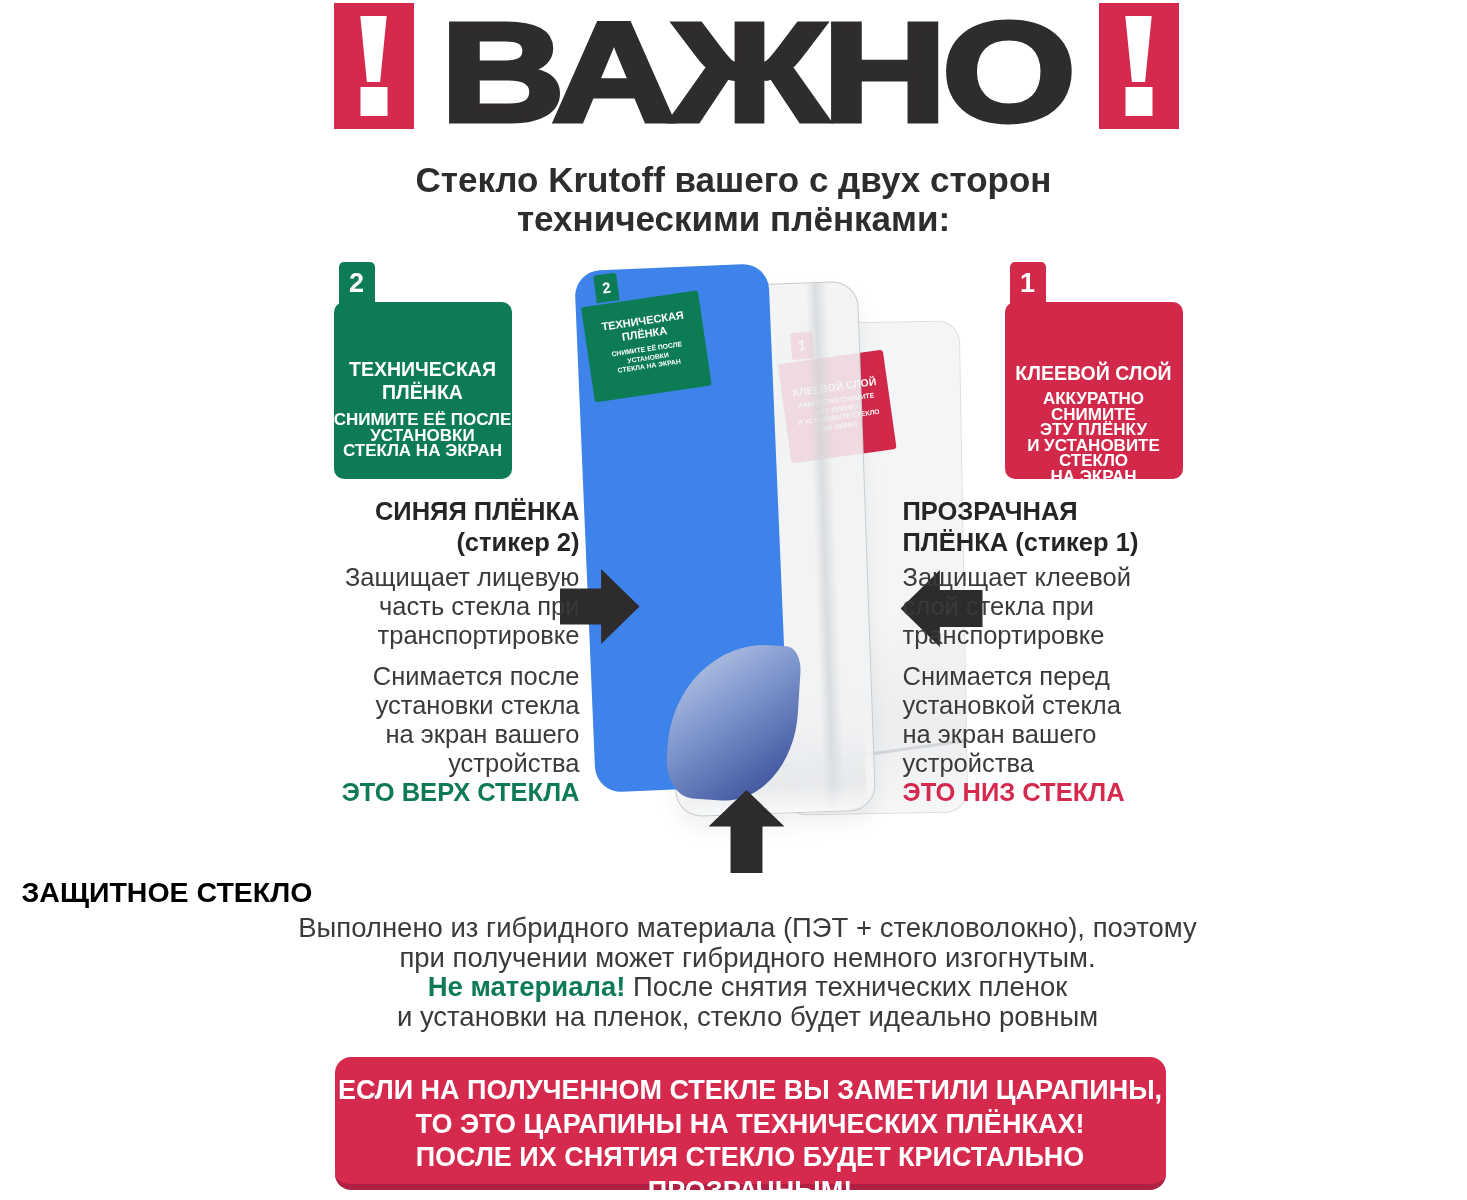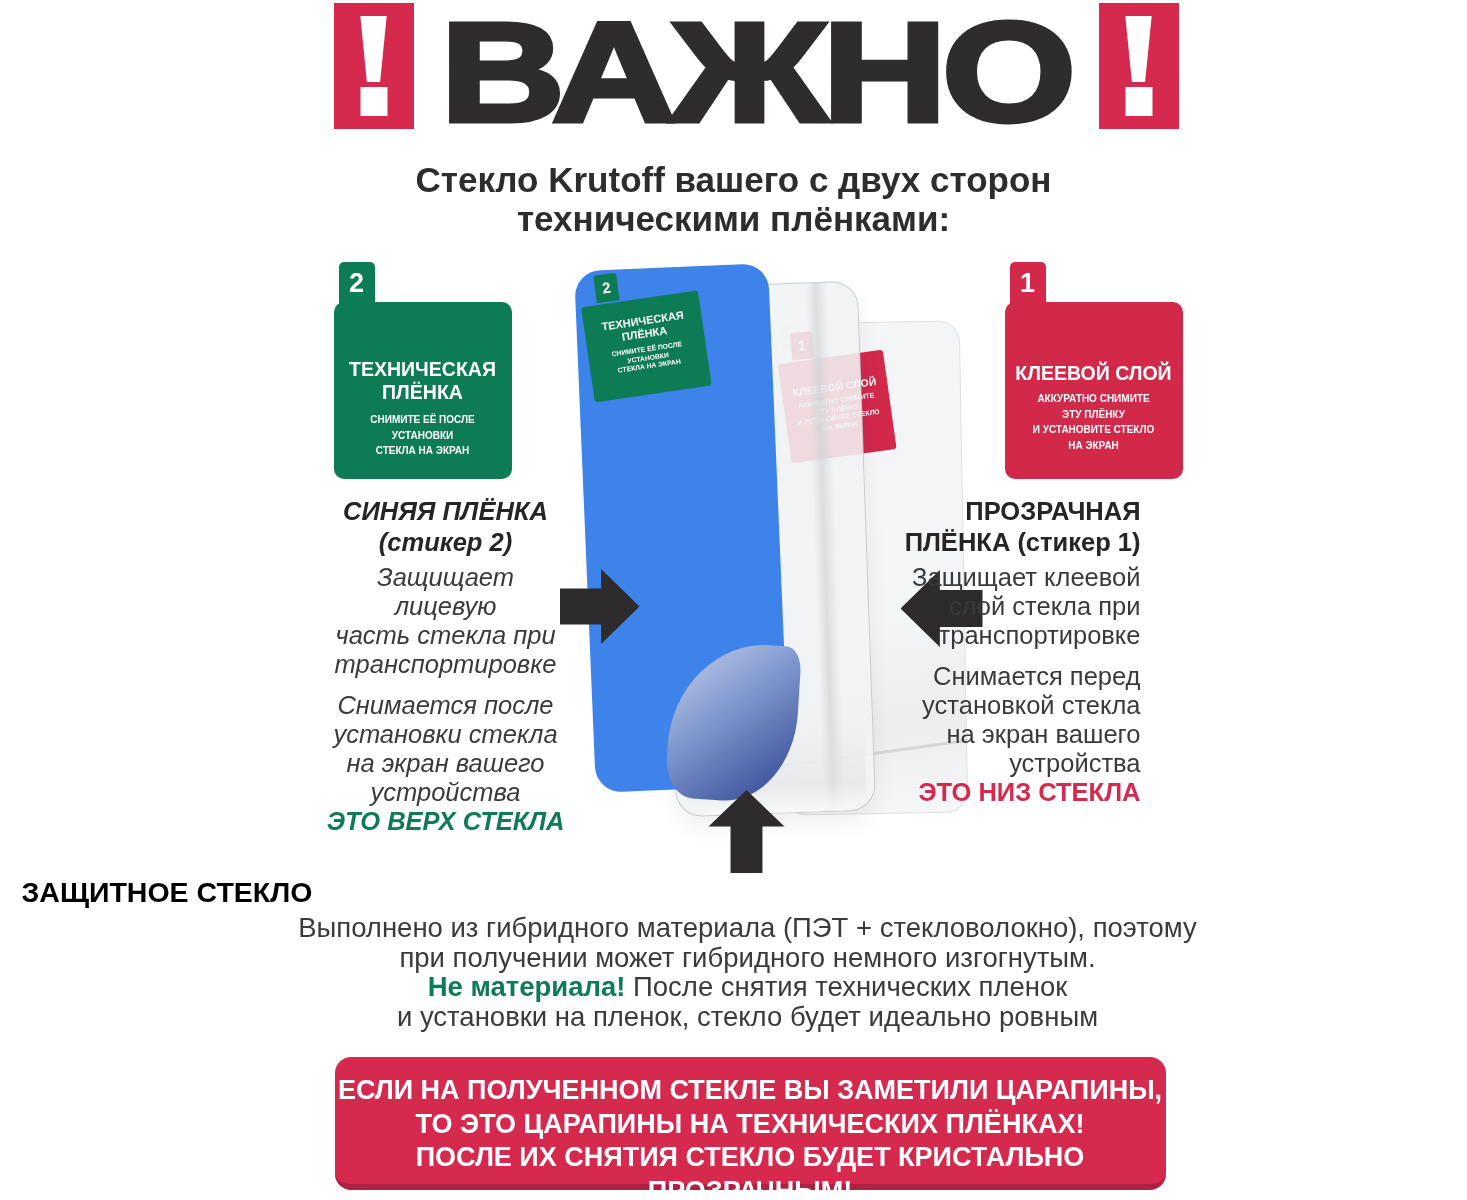--- a/index.html
+++ b/index.html
@@ -46,21 +46,21 @@
   .tab.red   { left:988px; top:262px; background:#d2294b; }
   .sticker {
     position:absolute; top:302px; width:178px; height:177px; border-radius:10px;
     color:#ffffff; text-align:center;
   }
   .sticker.green { left:312px; background:#0d7c55; }
   .sticker.red   { left:983px; background:#d2294b; }
   .sticker .st-title { font-size:19.5px; line-height:23px; font-weight:bold; }
   .sticker.green .st-title { margin-top:56px; }
   .sticker.red   .st-title { margin-top:60px; }
-  .sticker .st-sub { font-size:10px; line-height:15.5px; font-weight:bold; margin-top:8px; }
+  .sticker .st-sub { font-size:17px; line-height:15.5px; font-weight:bold; margin-top:8px; }
   .sticker.red .st-sub { margin-top:6px; }
 
   
   .film-right {
     position:absolute; left:758px; top:322px; width:184px; height:492px;
     border-radius:22px; transform:rotate(-1deg); z-index:1;
     background:linear-gradient(175deg,#f4f5f6 60%, #ebedef 82%, #f6f7f8 100%);
     border:1px solid #dcdee0;
   }
   .film-right::after {
@@ -135,22 +135,22 @@
   .arrow.to-up {
     left:687px; top:790px; width:76px; height:83px;
     clip-path:polygon(50% 0, 100% 44%, 71% 44%, 71% 100%, 29% 100%, 29% 44%, 0 44%);
   }
 
   
   .side-block {
     position:absolute; top:496px; width:238px;
     font-size:25.5px; line-height:29px; color:#3a3a3a; z-index:7;
   }
-  .side-block.left  { left:305px; text-align:center;font-style:italic; }
-  .side-block.right { right:305px; text-align:right; }
+  .side-block.left  { left:320px; text-align:right; }
+  .side-block.right { right:305px; text-align:left; }
   .sb-title { font-weight:bold; color:#262425; line-height:31px; }
   .sb-para1 { margin-top:5px; }
   .sb-para2 { margin-top:12px; }
   .hl-green { color:#0e7a58; font-weight:bold; }
   .hl-red   { color:#d5294e; font-weight:bold; }
 
   
   .glass-title {
     position:absolute; left:0; right:4px; top:876px; text-align:left;
     font-size:28.5px; font-weight:bold; color:#000000;

